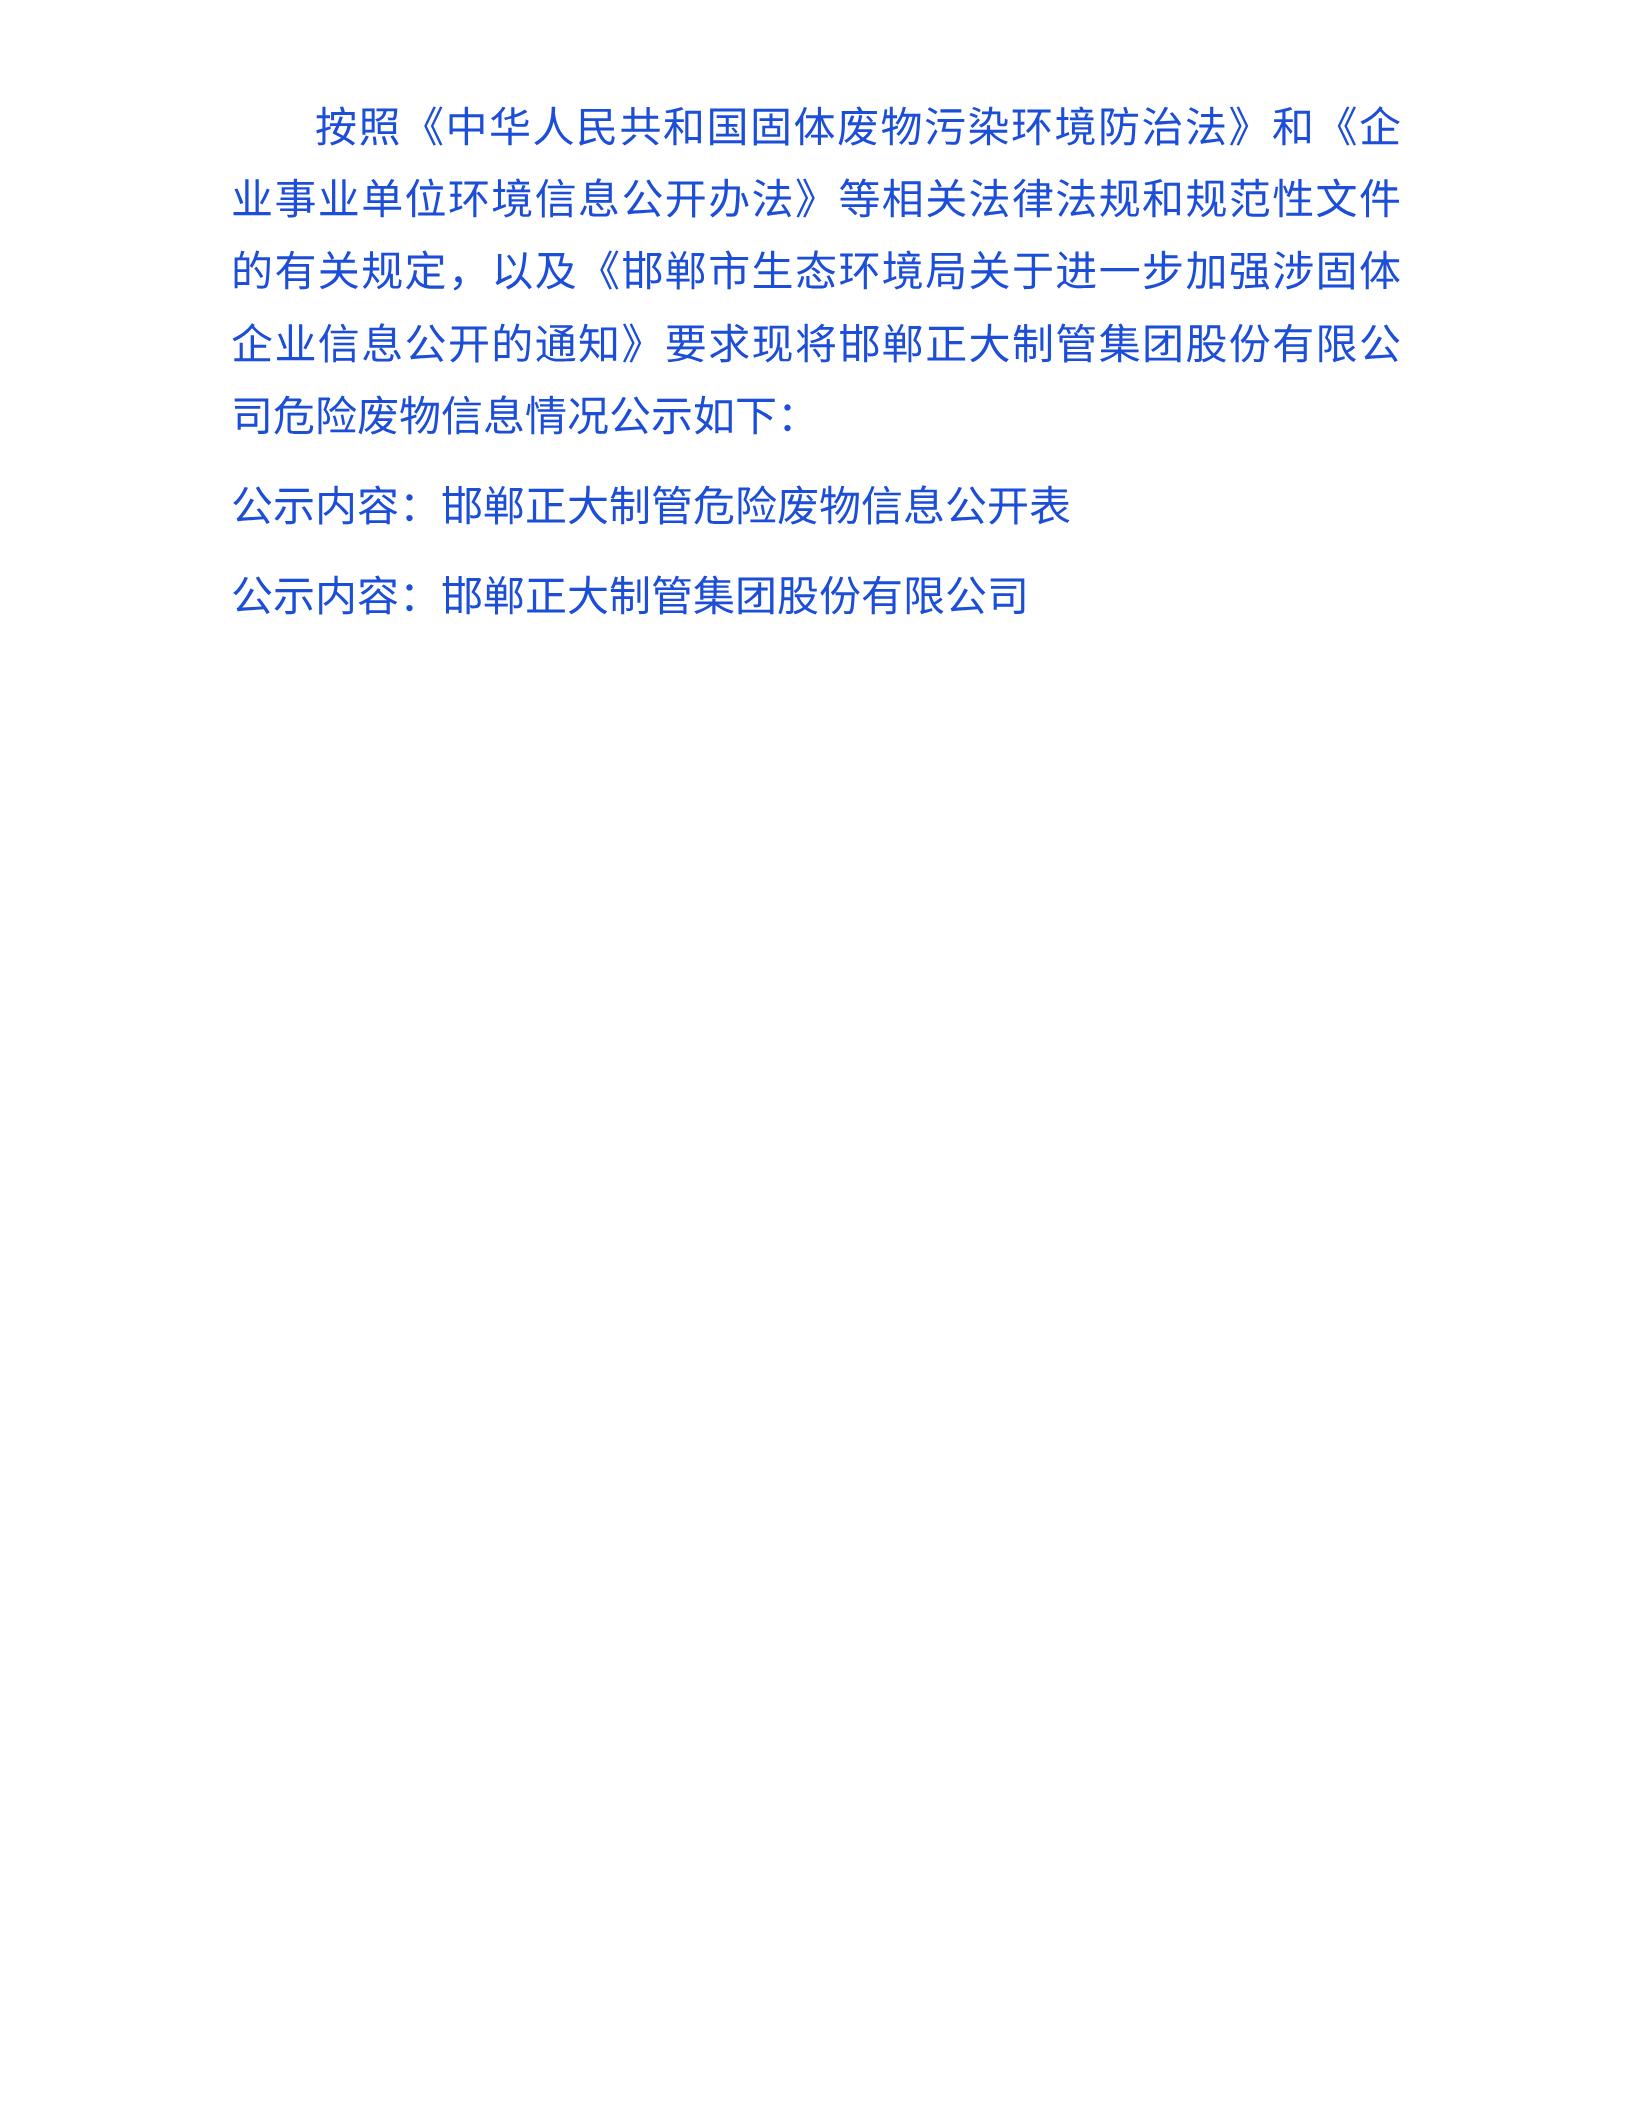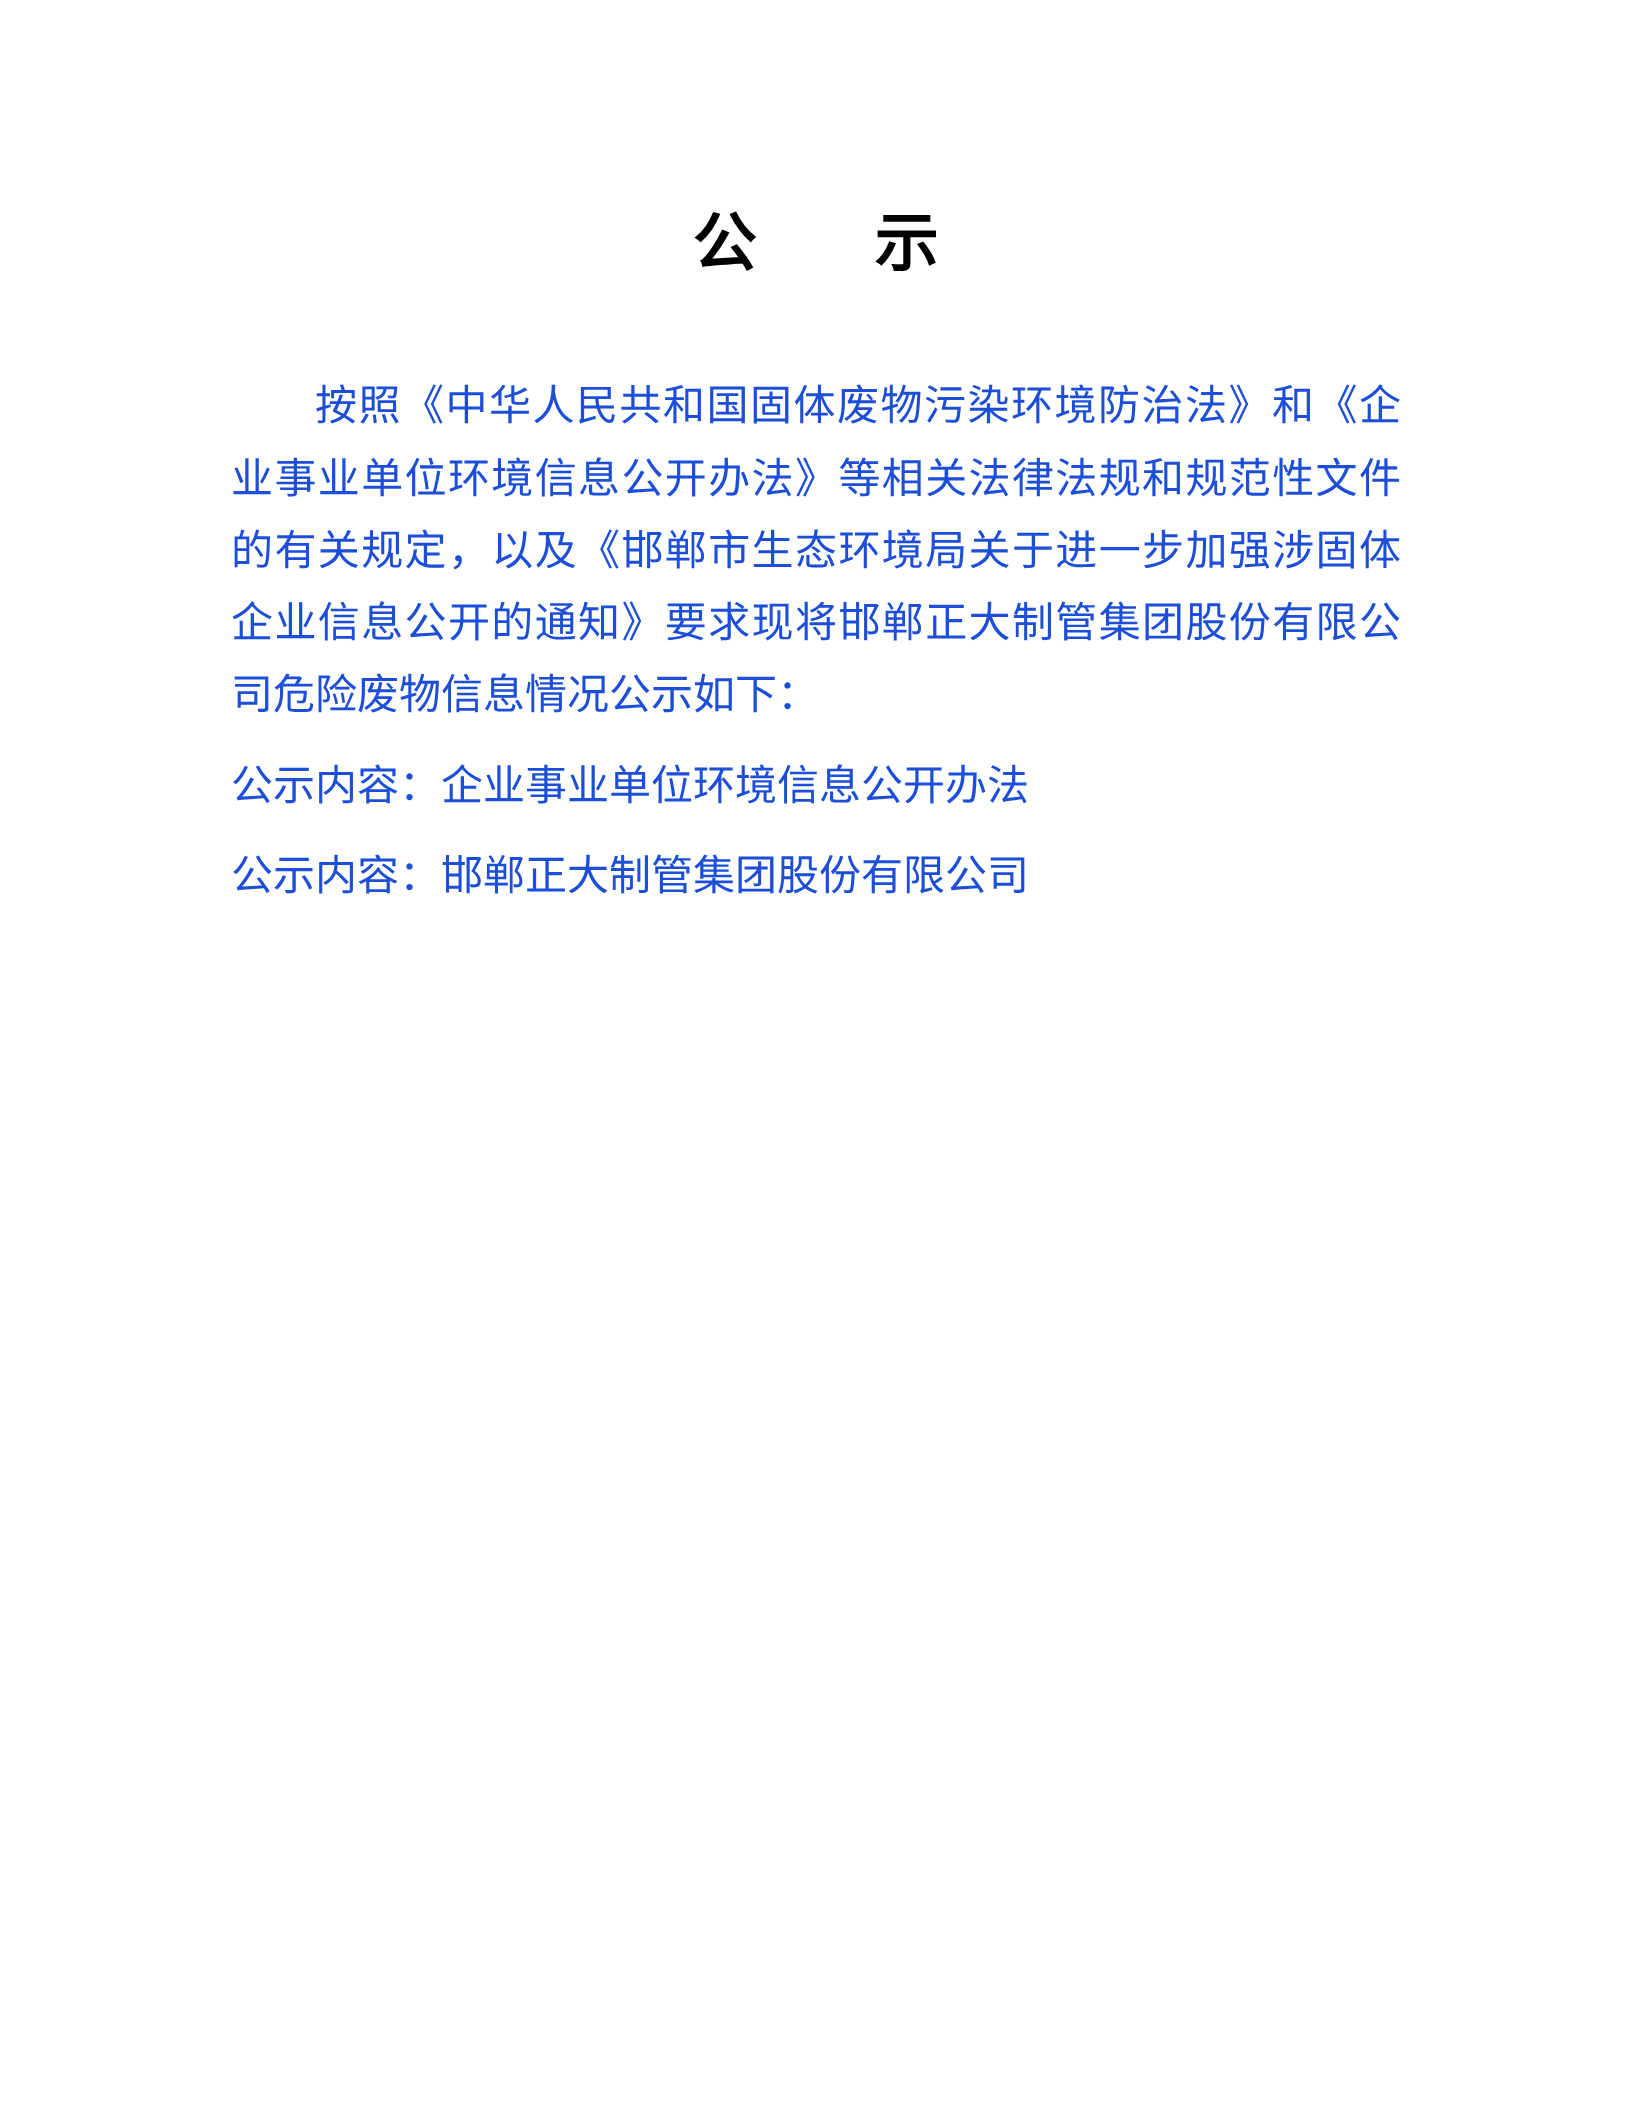--- a/index.html
+++ b/index.html
@@ -57,26 +57,25 @@
   }
   .para.time-line {
     margin-top: 34px;
   }
 </style>
 </head>
 <body>
 
 <div class="page">
 
-  <h1 class="doc-title">公　示</h1>
 
   <div class="body-block">
 
     <p class="para indent">按照《中华人民共和国固体废物污染环境防治法》和《企业事业单位环境信息公开办法》等相关法律法规和规范性文件的有关规定，以及《邯郸市生态环境局关于进一步加强涉固体企业信息公开的通知》要求现将邯郸正大制管集团股份有限公司危险废物信息情况公示如下：</p>
 
-    <p class="para spaced-top">公示内容：企业事业单位环境信息公开办法</p>
+    <p class="para spaced-top">公示内容：邯郸正大制管危险废物信息公开表</p>
 
     <p class="para spaced-top">公示内容：邯郸正大制管集团股份有限公司</p>
 
 
   </div>
 
 </div>
 
 </body></html>

